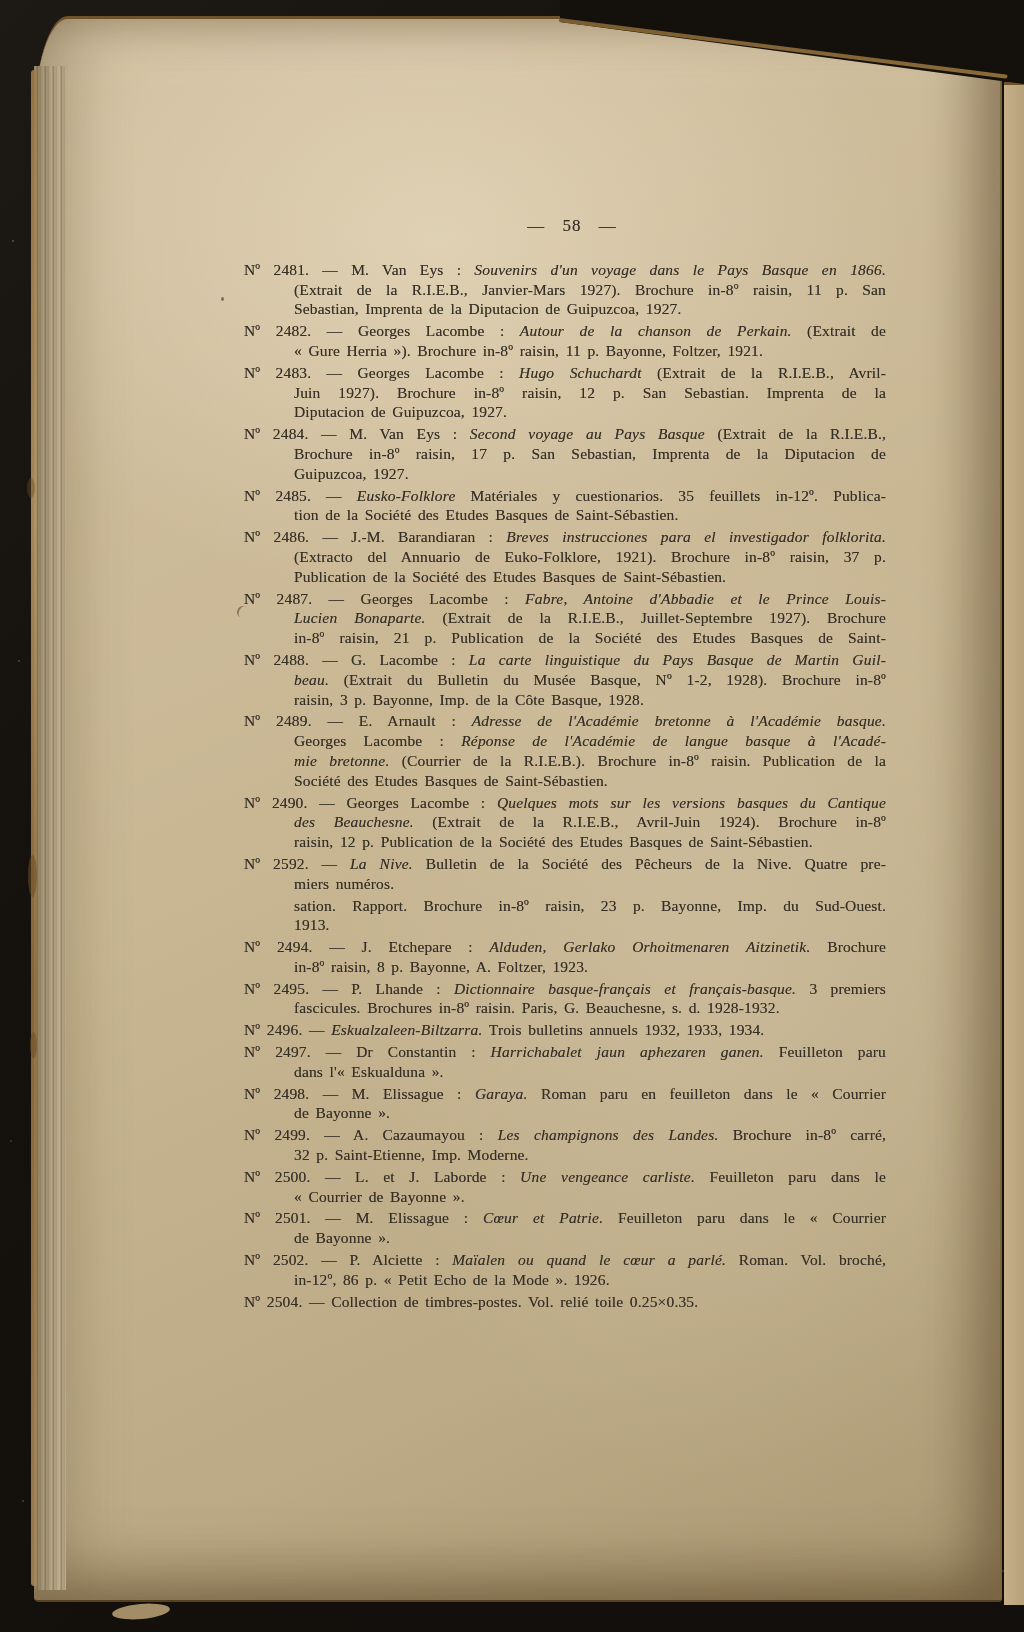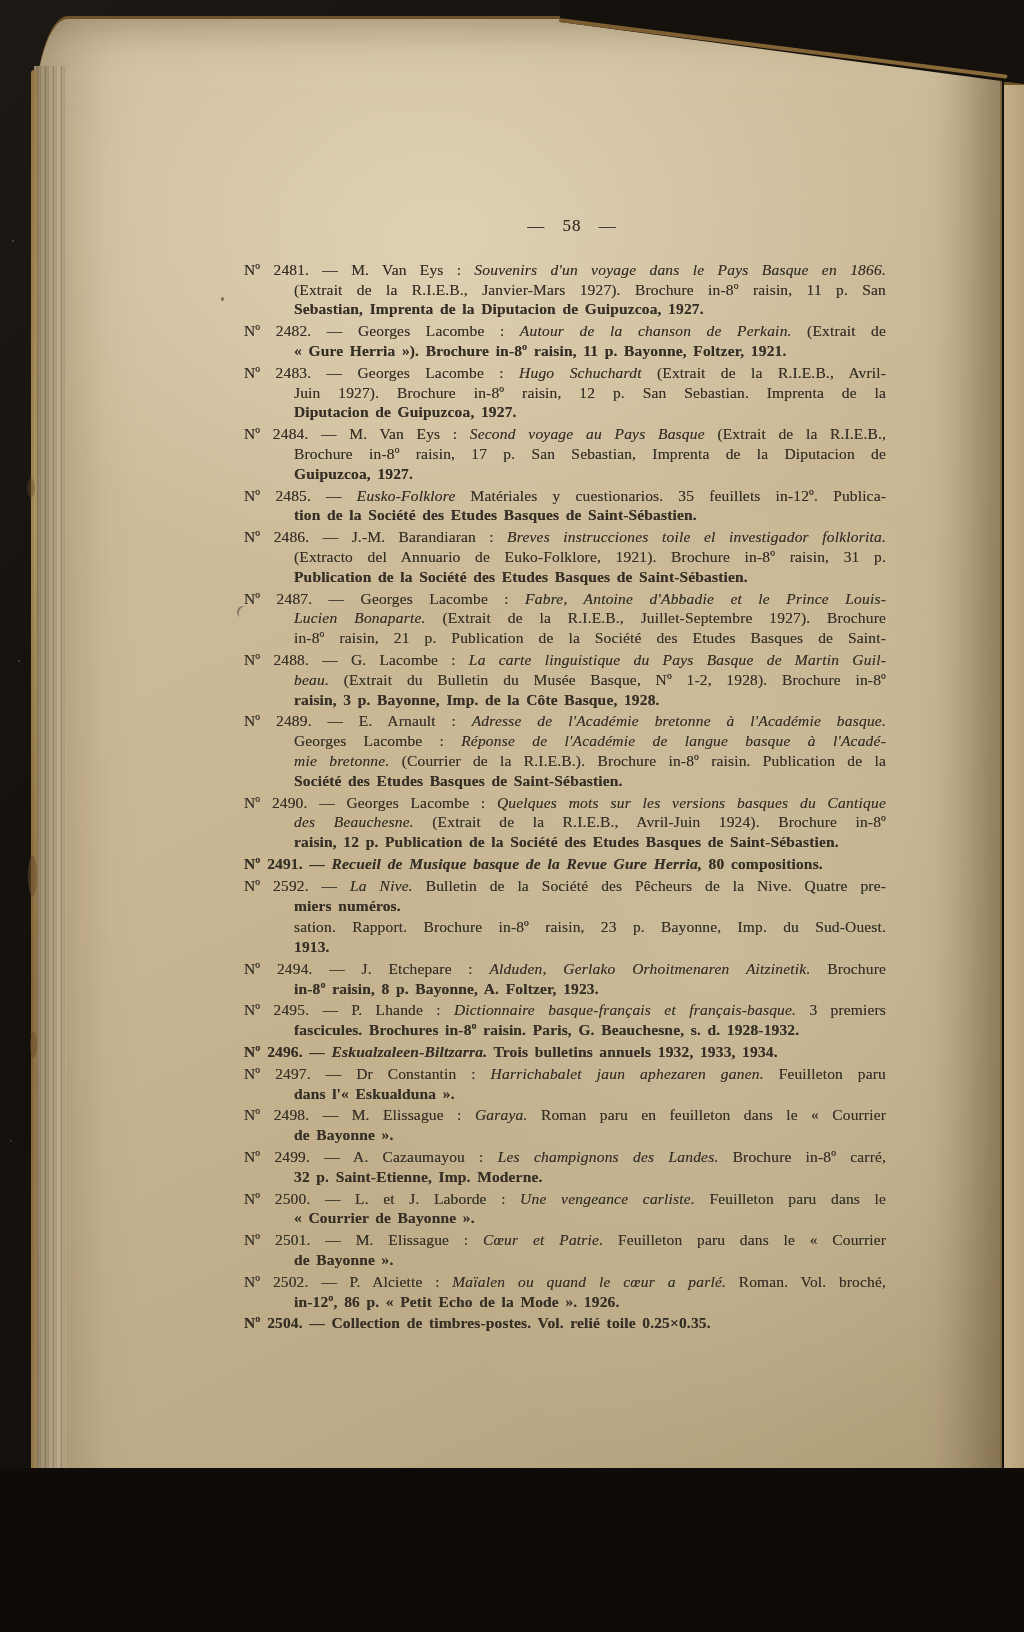--- a/index.html
+++ b/index.html
@@ -1,17 +1,17 @@
 <!DOCTYPE html>
 <html><head>
 <meta charset="utf-8">
 <style>
   html,body{margin:0;padding:0;background:#0e0b08;}
   .scene{
-    position:relative;width:1024px;height:1468px;overflow:hidden;
+    position:relative;width:1024px;height:1632px;overflow:hidden;
     background:linear-gradient(135deg,#1d1915 0%,#15110d 35%,#120f0c 100%);
     font-family:"Liberation Serif","DejaVu Serif",serif;
   }
   
   .dust{position:absolute;left:12px;top:240px;width:2px;height:2px;border-radius:50%;
     background:rgba(214,202,176,.35);
     box-shadow:6px 420px 0 rgba(214,202,176,.28), -2px 900px 0 rgba(214,202,176,.22),
       10px 1260px 0 rgba(214,202,176,.25), 940px -180px 0 rgba(214,202,176,.2),
       990px 1330px 0 rgba(214,202,176,.22), 30px 40px 0 rgba(214,202,176,.18);}
   
@@ -59,21 +59,21 @@
   
   .content{position:absolute;left:244px;top:216px;width:642px;color:#352f26;
     font-size:15.5px;line-height:19.8px;letter-spacing:.15px;word-spacing:1px;
     text-shadow:0 0 .6px rgba(53,47,38,.55);}
   .page-num{font-size:17px;text-align:center;text-indent:14px;letter-spacing:1px;
     word-spacing:12px;margin-bottom:24px;}
   .entry{margin-left:50px;margin-bottom:2px;}
   .line{text-align:justify;text-align-last:justify;}
   .line.first{margin-left:-50px;}
   .line.ind2{}
-  .line.last{text-align:center;text-align-last:left;word-spacing:2.5px;font-weight:bold;}
+  .line.last{text-align:center;text-align-last:left;word-spacing:2.5px;}
   .num{white-space:nowrap;}
   i{letter-spacing:.2px;}
 </style>
 </head>
 <body>
 
 <div class="scene">
   <div class="dust"></div>
   <div class="bottom-block"></div>
   <div class="corner-nub"></div>
@@ -111,22 +111,22 @@
         <div class="entry">
           <div class="line first"><span class="num">Nº 2484.</span> <span>— M. Van Eys : </span><i>Second voyage au Pays Basque</i><span> (Extrait de la R.I.E.B.,</span></div>
           <div class="line"><span>Brochure in-8º raisin, 17 p. San Sebastian, Imprenta de la Diputacion de</span></div>
           <div class="line last"><span>Guipuzcoa, 1927.</span></div>
         </div>
         <div class="entry">
           <div class="line first"><span class="num">Nº 2485.</span> <span>— </span><i>Eusko-Folklore</i><span> Matériales y cuestionarios. 35 feuillets in-12º. Publica-</span></div>
           <div class="line last"><span>tion de la Société des Etudes Basques de Saint-Sébastien.</span></div>
         </div>
         <div class="entry">
-          <div class="line first"><span class="num">Nº 2486.</span> <span>— J.-M. Barandiaran : </span><i>Breves instrucciones toile el investigador folklorita.</i></div>
-          <div class="line"><span>(Extracto del Annuario de Euko-Folklore, 1921). Brochure in-8º raisin, 31 p.</span></div>
+          <div class="line first"><span class="num">Nº 2486.</span> <span>— J.-M. Barandiaran : </span><i>Breves instrucciones para el investigador folklorita.</i></div>
+          <div class="line"><span>(Extracto del Annuario de Euko-Folklore, 1921). Brochure in-8º raisin, 37 p.</span></div>
           <div class="line last"><span>Publication de la Société des Etudes Basques de Saint-Sébastien.</span></div>
         </div>
         <div class="entry">
           <div class="line first"><span class="num">Nº 2487.</span> <span>— Georges Lacombe : </span><i>Fabre, Antoine d'Abbadie et le Prince Louis-</i></div>
           <div class="line"><i>Lucien Bonaparte.</i><span> (Extrait de la R.I.E.B., Juillet-Septembre 1927). Brochure</span></div>
           <div class="line"><span>in-8º raisin, 21 p. Publication de la Société des Etudes Basques de Saint-</span></div>
         </div>
         <div class="entry">
           <div class="line first"><span class="num">Nº 2488.</span> <span>— G. Lacombe : </span><i>La carte linguistique du Pays Basque de Martin Guil-</i></div>
           <div class="line"><i>beau.</i><span> (Extrait du Bulletin du Musée Basque, Nº 1-2, 1928). Brochure in-8º</span></div>
@@ -135,23 +135,20 @@
         <div class="entry">
           <div class="line first"><span class="num">Nº 2489.</span> <span>— E. Arnault : </span><i>Adresse de l'Académie bretonne à l'Académie basque.</i></div>
           <div class="line ind2"><span>Georges Lacombe : </span><i>Réponse de l'Académie de langue basque à l'Acadé-</i></div>
           <div class="line"><i>mie bretonne.</i><span> (Courrier de la R.I.E.B.). Brochure in-8º raisin. Publication de la</span></div>
           <div class="line last"><span>Société des Etudes Basques de Saint-Sébastien.</span></div>
         </div>
         <div class="entry">
           <div class="line first"><span class="num">Nº 2490.</span> <span>— Georges Lacombe : </span><i>Quelques mots sur les versions basques du Cantique</i></div>
           <div class="line"><i>des Beauchesne.</i><span> (Extrait de la R.I.E.B., Avril-Juin 1924). Brochure in-8º</span></div>
           <div class="line last"><span>raisin, 12 p. Publication de la Société des Etudes Basques de Saint-Sébastien.</span></div>
-        </div>
-        <div class="entry">
-          <div class="line first last"><span class="num">Nº 2491.</span> <span>— </span><i>Recueil de Musique basque de la Revue Gure Herria,</i><span> 80 compositions.</span></div>
         </div>
         <div class="entry">
           <div class="line first"><span class="num">Nº 2592.</span> <span>— </span><i>La Nive.</i><span> Bulletin de la Société des Pêcheurs de la Nive. Quatre pre-</span></div>
           <div class="line last"><span>miers numéros.</span></div>
         </div>
         <div class="entry">
           <div class="line"><span>sation. Rapport. Brochure in-8º raisin, 23 p. Bayonne, Imp. du Sud-Ouest.</span></div>
           <div class="line last"><span>1913.</span></div>
         </div>
         <div class="entry">

